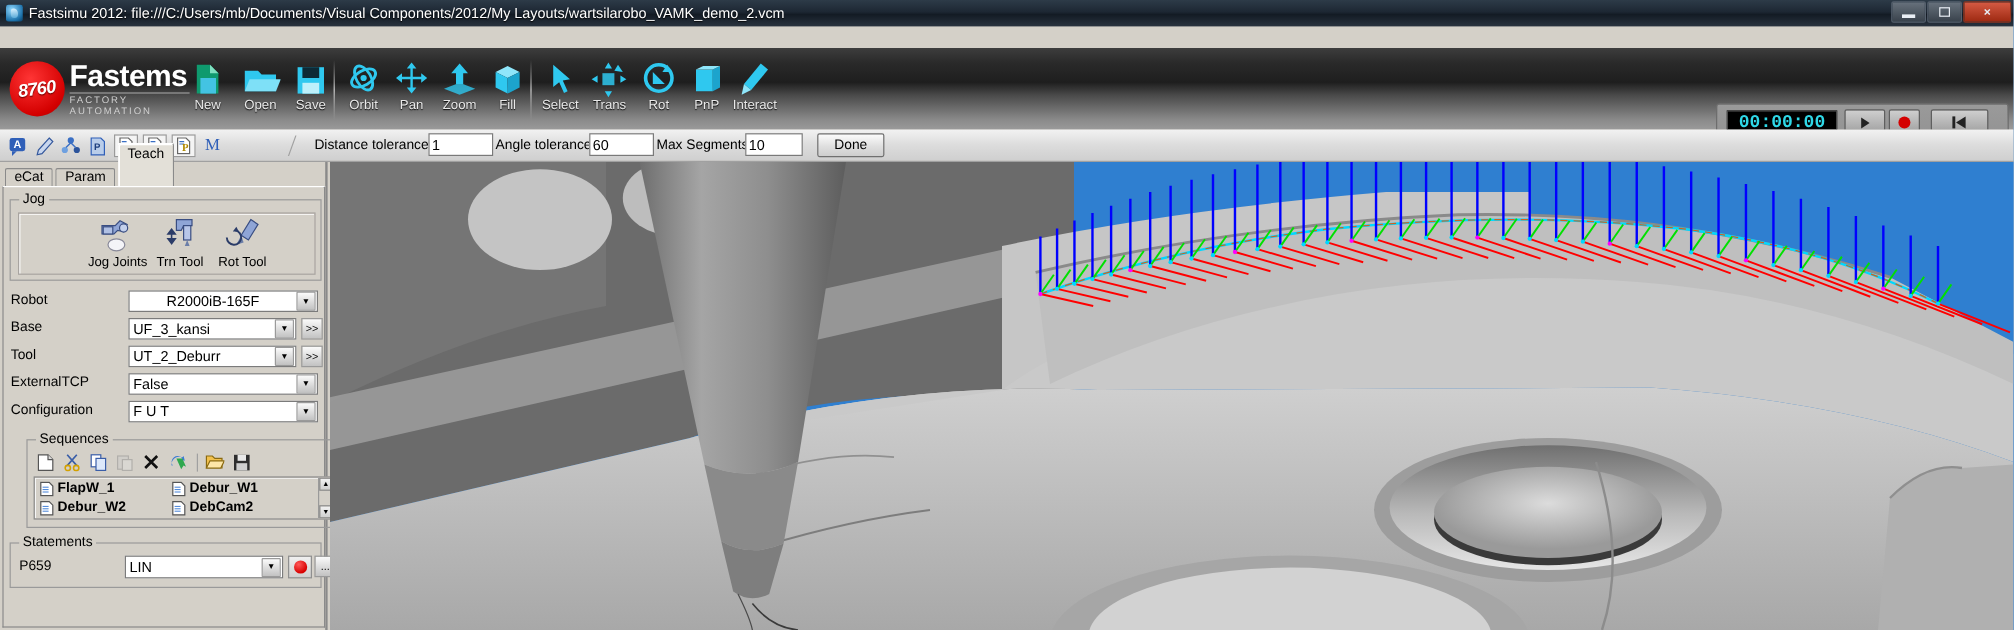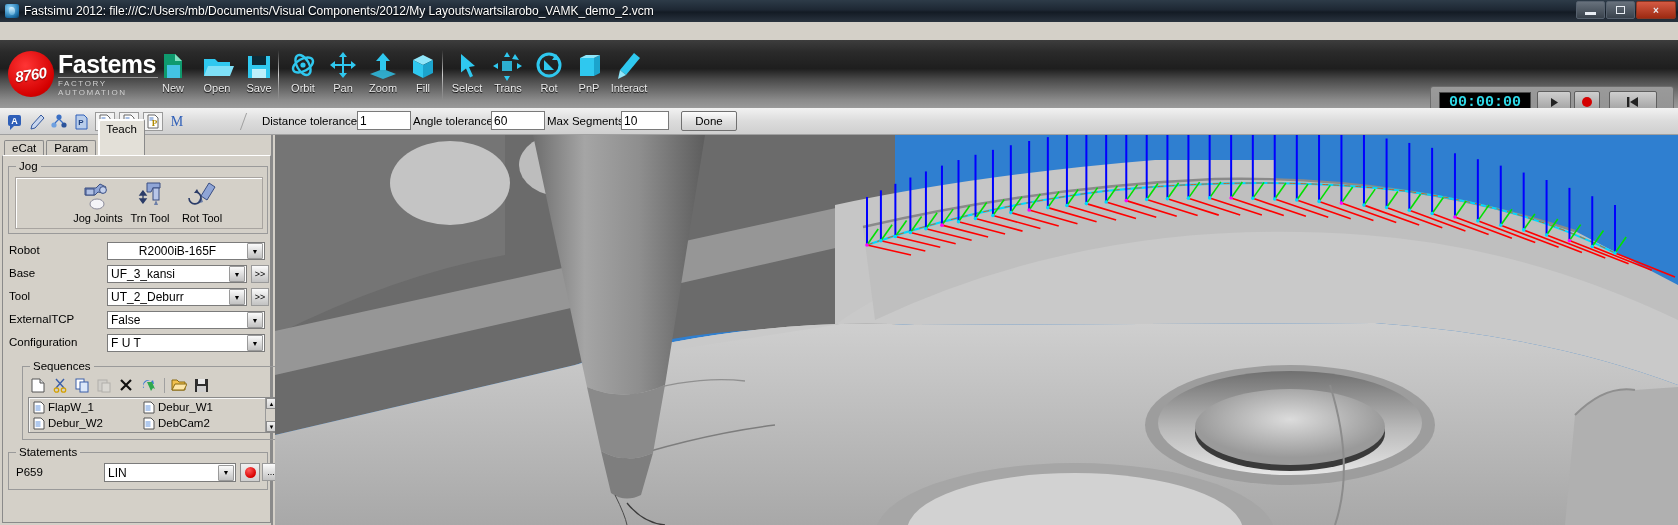--- a/index.html
+++ b/index.html
@@ -120,21 +120,21 @@
   .carrow{width:16px;height:16px;margin:0 1px 0 0;background:linear-gradient(#fbfbfb,#dedede 50%,#c2c2c2);
     border:1px solid #9a9a9a;border-radius:1px;display:flex;align-items:center;justify-content:center;
     font-size:7px;line-height:7px;flex:0 0 auto;}
   .ellbtn{position:absolute;width:18px;height:18px;background:linear-gradient(#fbfbfb,#dedede 50%,#c2c2c2);
     border:1px solid #9a9a9a;font-size:9px;display:flex;align-items:center;justify-content:center;}
 
   .seqtb{position:absolute;left:5px;top:8px;width:250px;height:20px;display:flex;align-items:center;}
   .seqtb .si{width:20px;height:18px;display:flex;align-items:center;justify-content:center;margin-right:2px;}
   .seqlist{position:absolute;left:5px;top:30px;width:250px;height:36px;background:#d4d0c8;
      border:1px solid #8a8a8a;box-shadow:inset 1px 1px 0 #f6f6f6;overflow:hidden;}
-  .seqcol{position:absolute;top:1px;width:110px;}
+  .seqcol{position:absolute;top:1px;width:110px;font-weight:bold;}
   .seqitem{height:16px;display:flex;align-items:center;font-size:11.5px;padding-left:2px;}
   .seqscroll{position:absolute;right:0;top:0;width:12px;height:100%;background:#d4d0c8;
      border-left:1px solid #9a9a9a;display:flex;flex-direction:column;justify-content:space-between;}
   .ssb{height:11px;background:linear-gradient(#f2f2f2,#cfcfcf);border:1px solid #8a8a8a;
      font-size:6px;display:flex;align-items:center;justify-content:center;}
 
   .stmrow{position:absolute;left:5px;top:10px;width:255px;height:20px;}
   .reddot{position:absolute;width:20px;height:19px;background:linear-gradient(#f0f0f0,#d0d0d0);
     border:1px solid #8f8f8f;display:flex;align-items:center;justify-content:center;}
   .reddot i{width:11px;height:11px;background:radial-gradient(circle at 35% 30%,#ff5a5a,#d80000 70%);

